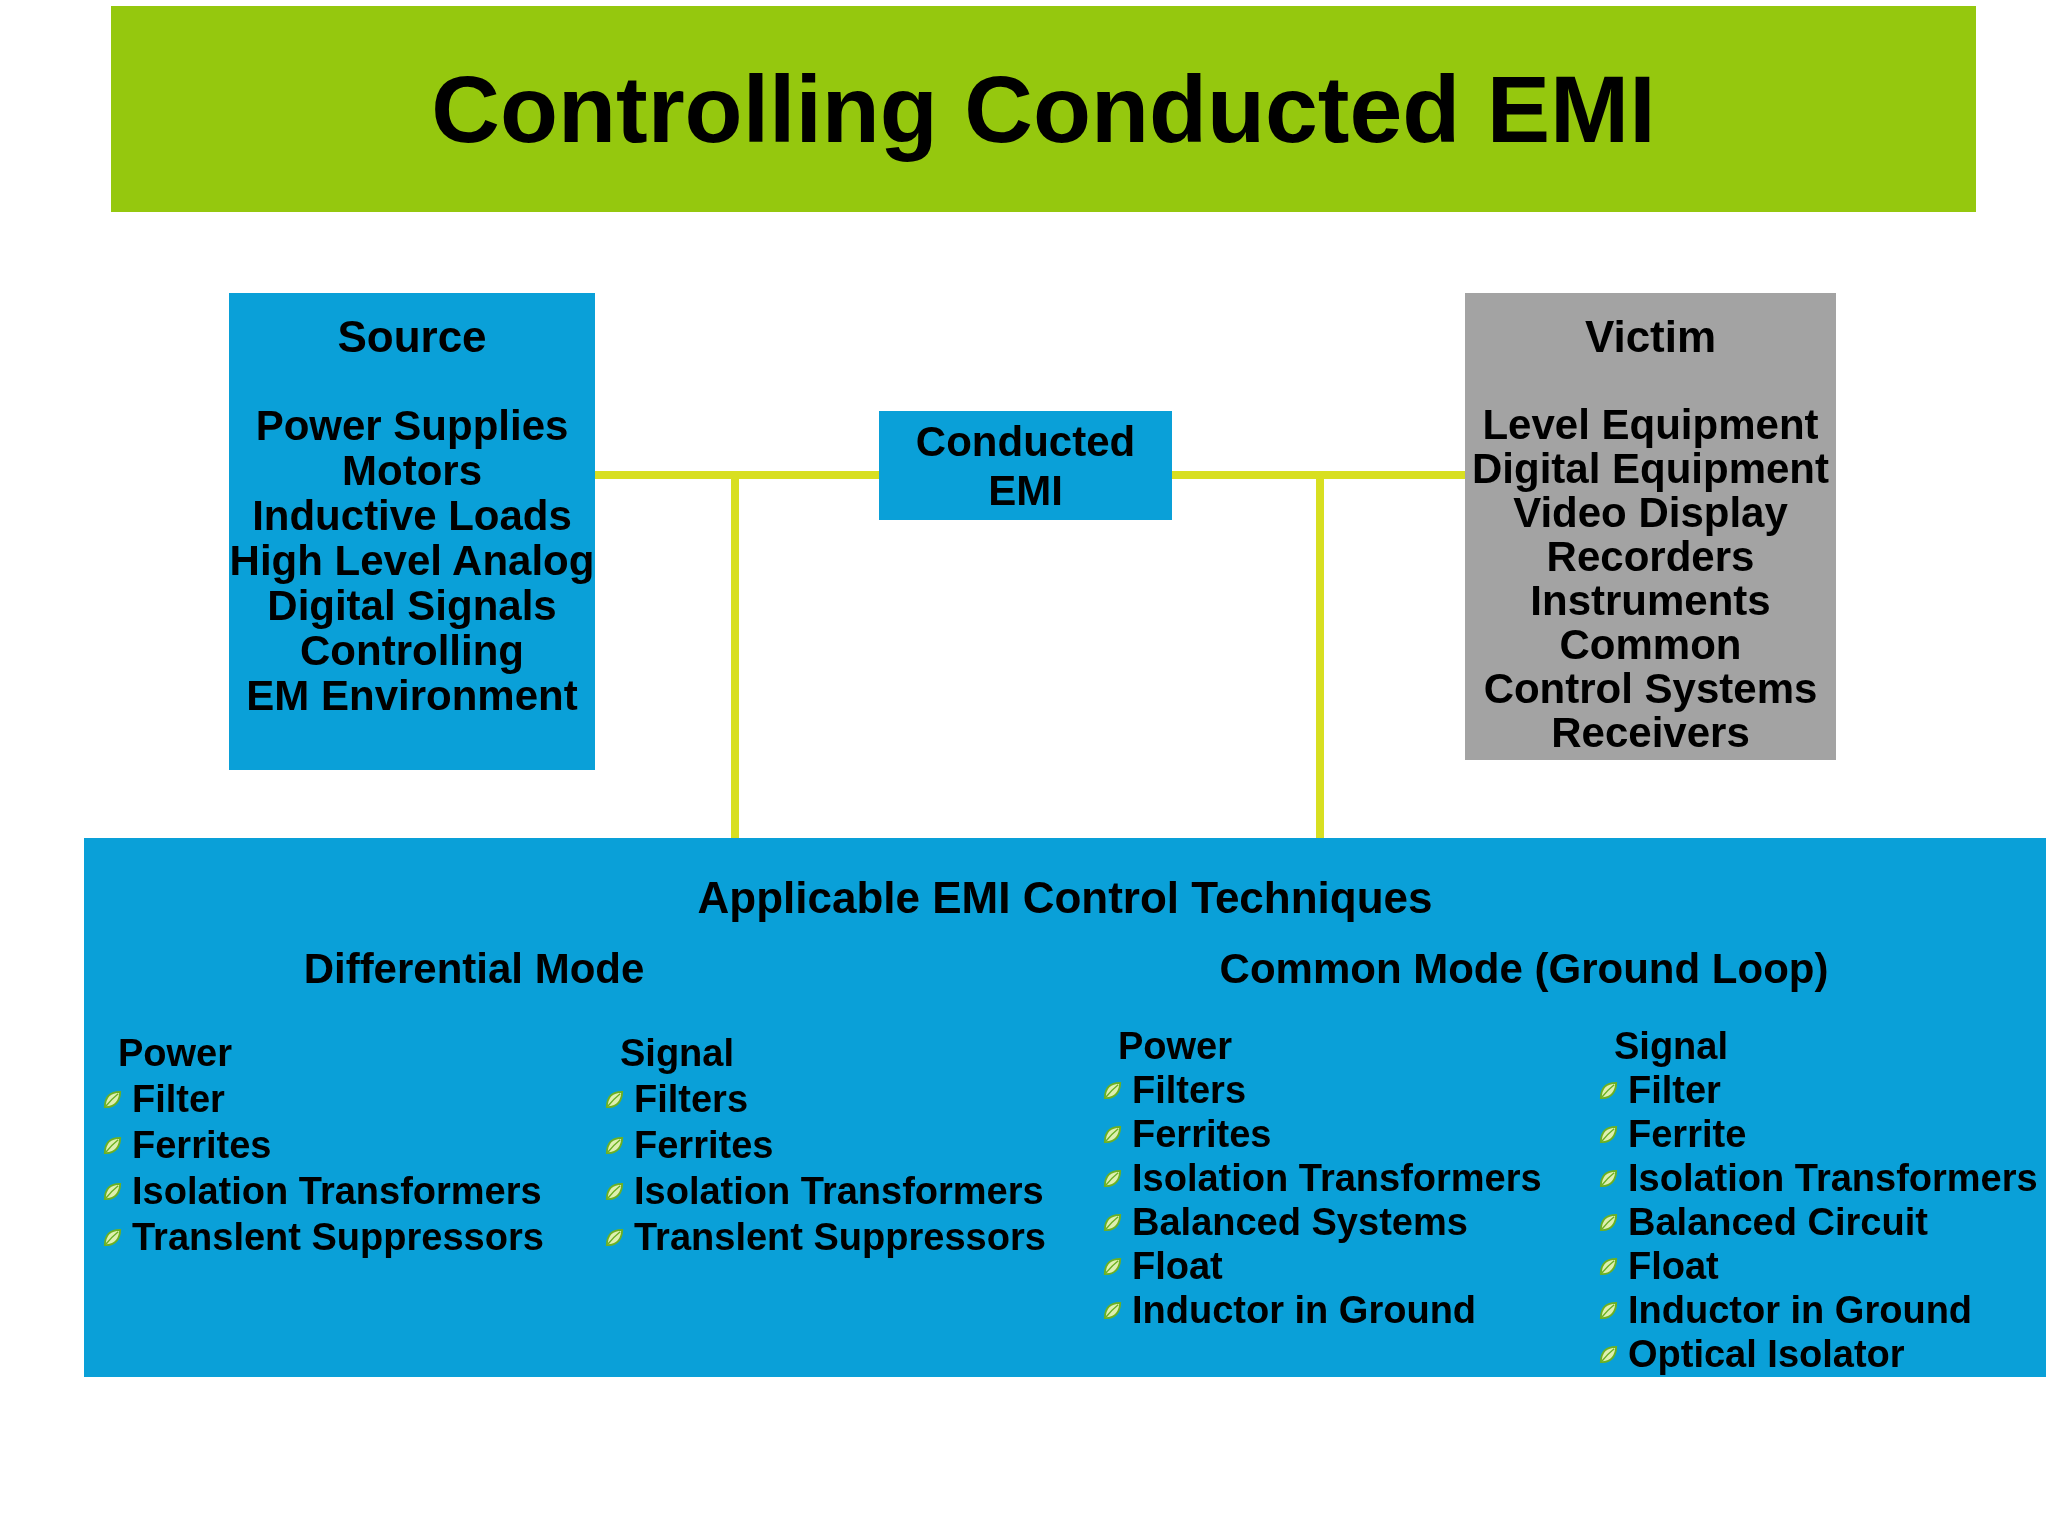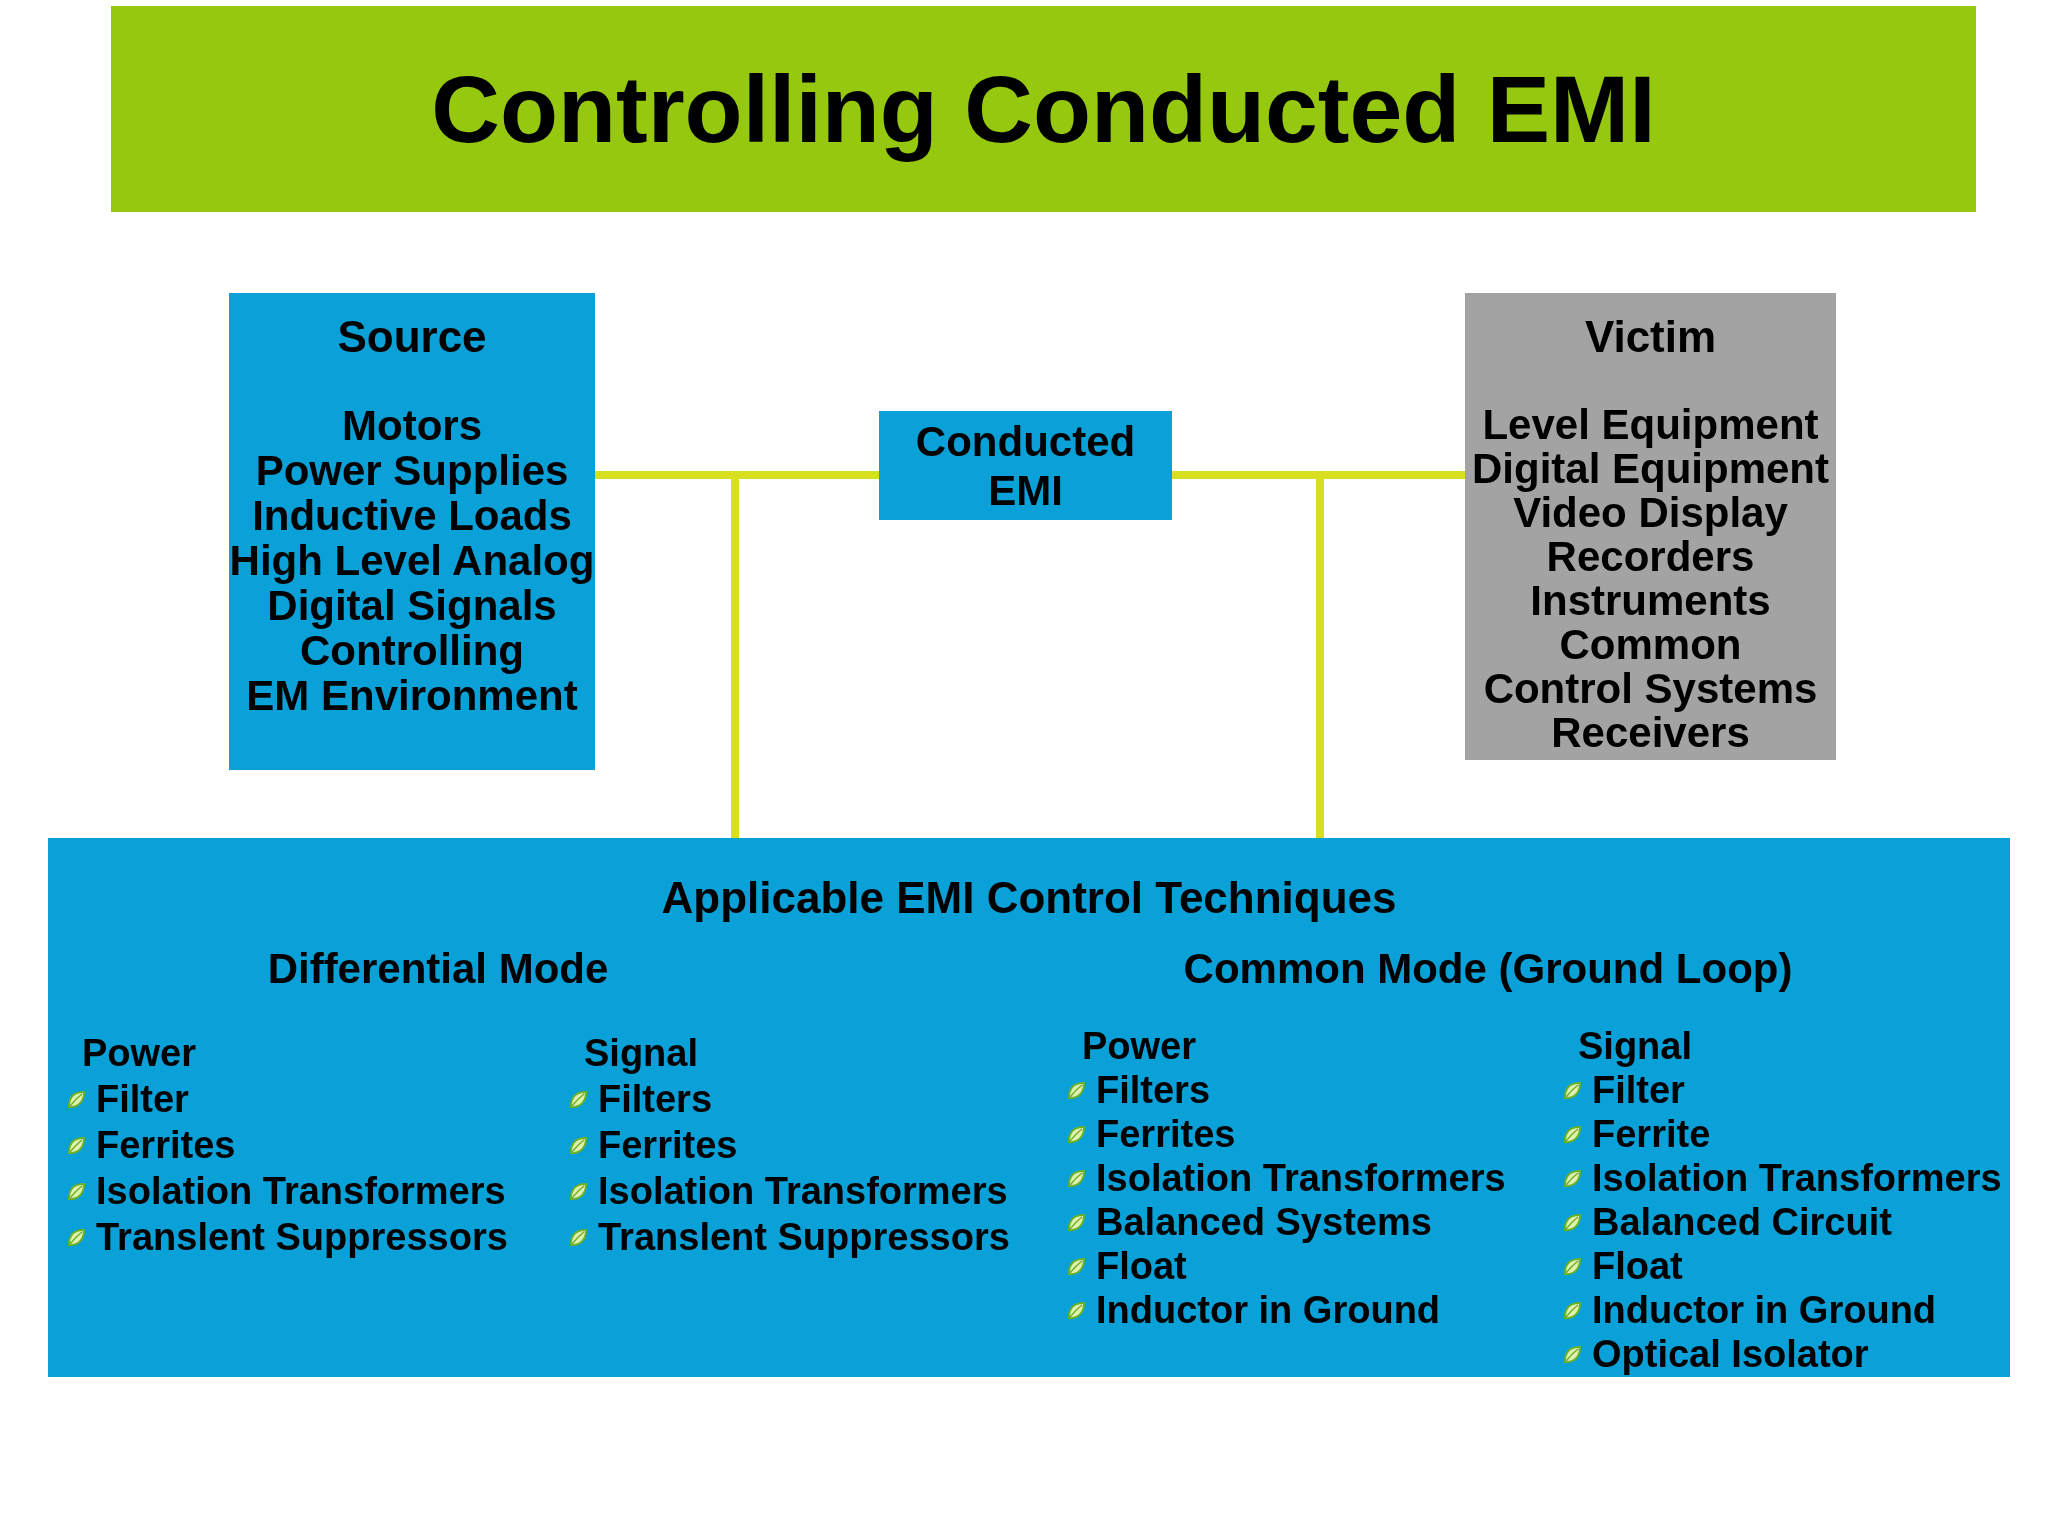--- a/index.html
+++ b/index.html
@@ -66,22 +66,22 @@
 
   <div class="conn h-left" style="background:#D8DF21;"></div>
   <div class="conn h-right" style="background:#D8DF21;"></div>
   <div class="conn v-left" style="background:#D8DF21;"></div>
   <div class="conn v-right" style="background:#D8DF21;"></div>
 
   <div class="bluebox source-box" style="background:#0AA0D8;">
     <div class="box-title">Source</div>
     <div class="box-gap"></div>
     <div>
+        <div class="box-line">Power Supplies</div>
         <div class="box-line">Motors</div>
-        <div class="box-line">Power Supplies</div>
         <div class="box-line">Inductive Loads</div>
         <div class="box-line">High Level Analog</div>
         <div class="box-line">Digital Signals</div>
         <div class="box-line">Controlling</div>
         <div class="box-line">EM Environment</div>
       </div>
   </div>
 
   <div class="bluebox emi-box" style="background:#0AA0D8;">
     <div class="emi-line">Conducted</div>
@@ -96,21 +96,21 @@
         <div class="box-line">Digital Equipment</div>
         <div class="box-line">Video Display</div>
         <div class="box-line">Recorders</div>
         <div class="box-line">Instruments</div>
         <div class="box-line">Common</div>
         <div class="box-line">Control Systems</div>
         <div class="box-line">Receivers</div>
       </div>
   </div>
 
-  <div class="bluebox tech-box" style="background:#0AA0D8;">
+  <div class="bluebox tech-box" style="background:#0AA0D8;margin-left:36px;">
     <div class="tech-header">Applicable EMI Control Techniques</div>
 
     <div class="mode-header mode-diff">Differential Mode</div>
     <div class="mode-header mode-common">Common Mode (Ground Loop)</div>
 
     <div class="tech-col col-1">
       <div class="tech-heading">Power</div>
       <div>
           <div class="tech-item">
           <span class="bullet">

